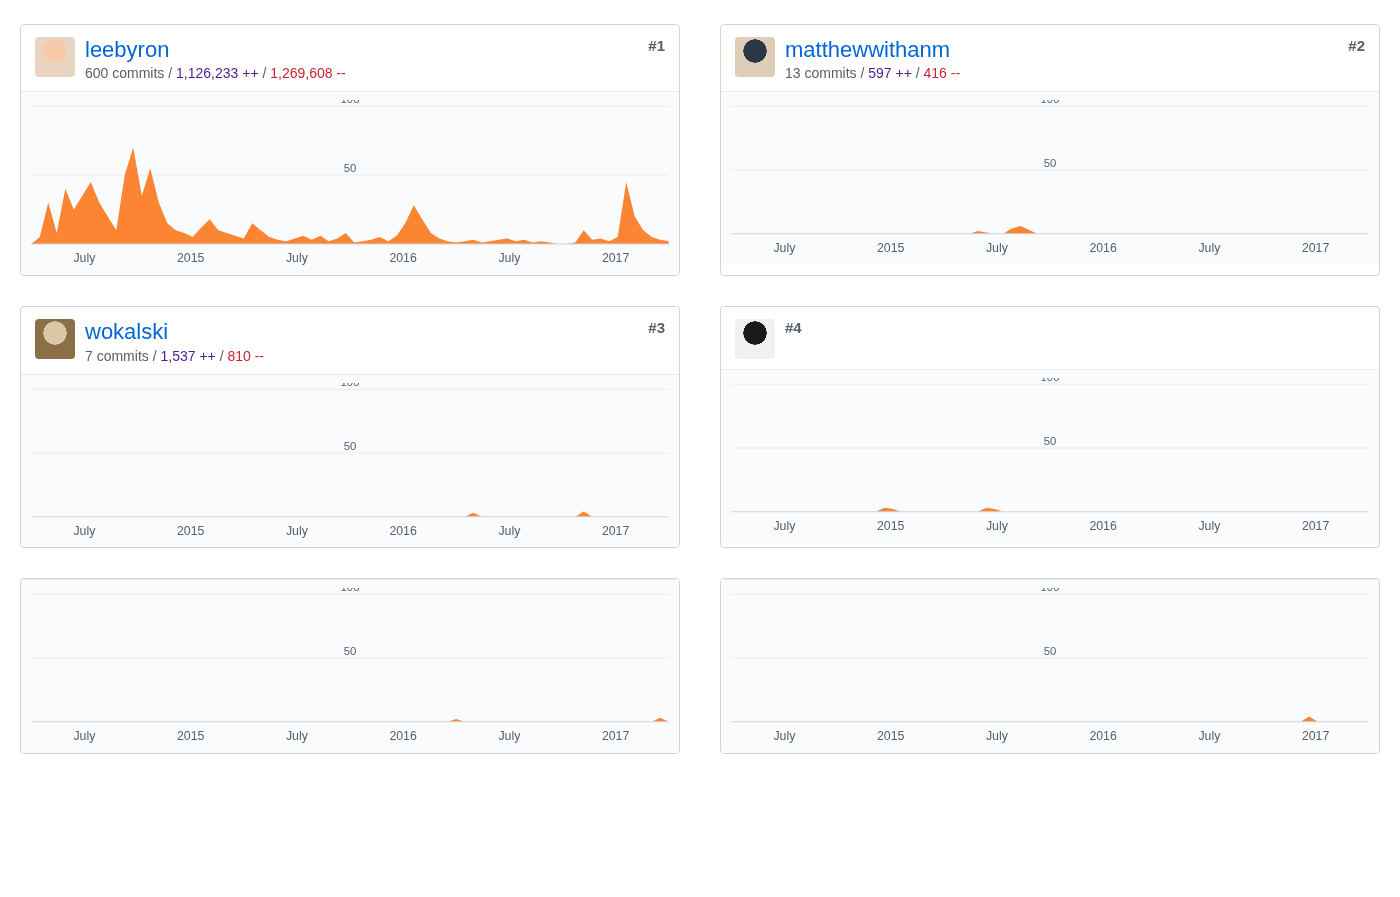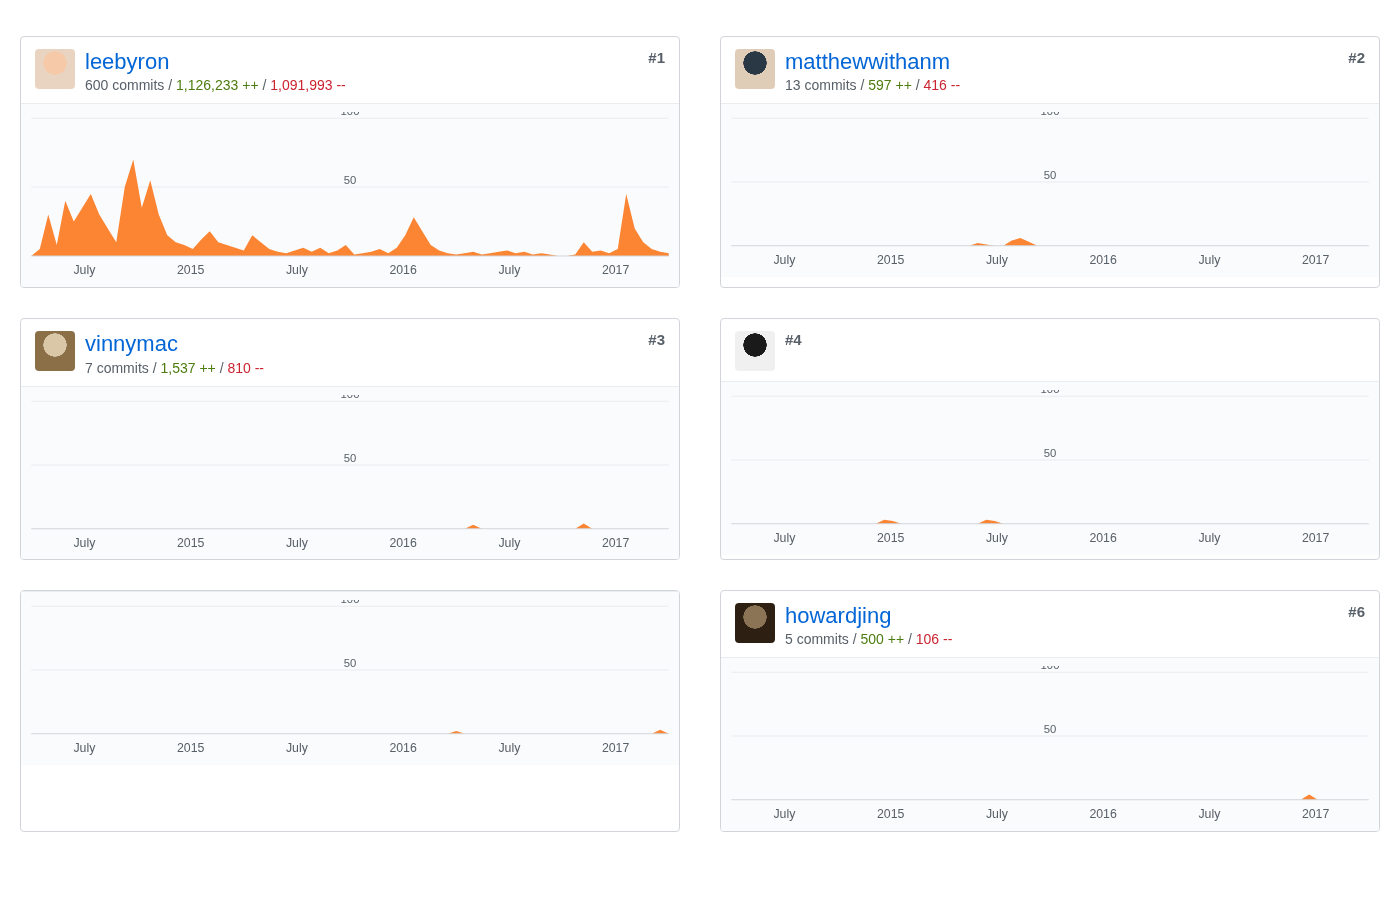--- a/index.html
+++ b/index.html
@@ -7,21 +7,21 @@
     font-family: -apple-system, BlinkMacSystemFont, "Segoe UI", Helvetica, Arial, sans-serif;
     background: #fff;
     padding: 20px;
     color: #24292e;
   }
   .grid {
     display: grid;
     grid-template-columns: 1fr 1fr;
     gap: 30px 40px;
     max-width: 1360px;
-    margin: 16px auto;
+    margin: 4px auto;
   }
   .card {
     border: 1px solid #d1d5da;
     border-radius: 4px;
     overflow: hidden;
   }
   .card-header {
     display: flex;
     align-items: flex-start;
     padding: 12px 14px 10px 14px;
@@ -42,21 +42,21 @@
     font-weight: 400;
     text-decoration: none;
     line-height: 1.2;
   }
   .stats {
     font-size: 14px;
     color: #586069;
     margin-top: 2px;
   }
   .sep { color: #586069; }
-  .additions { color: #4d7c0f; }
+  .additions { color: #4c1d95; }
   .deletions { color: #cb2431; }
   .rank {
     color: #586069;
     font-size: 15px;
     font-weight: 600;
   }
   .chart-area {
     background: #fafbfc;
     border-top: 1px solid #eaecef;
     padding: 8px 0 0 0;
@@ -69,21 +69,21 @@
   .x-tick-label { fill: #586069; font-size: 12px; }
   .area-path { fill: #fb8532; stroke: none; }
 </style>
 </head>
 <body>
 
 <div class="grid" id="grid">
     <div class="card">
       <div class="card-header">
         <div class="avatar" style="background: radial-gradient(circle at 50% 35%, rgb(246, 201, 168) 0%, rgb(246, 201, 168) 35%, rgb(232, 212, 192) 36%, rgb(232, 212, 192) 100%);"></div>
-        <div class="header-text"><a class="username" href="#">leebyron</a><div class="stats"><span>600 commits</span><span class="sep"> / </span><span class="additions">1,126,233 ++</span><span class="sep"> / </span><span class="deletions">1,091,993 --</span></div></div>
+        <div class="header-text"><a class="username" href="#">leebyron</a><div class="stats"><span>600 commits</span><span class="sep"> / </span><span class="additions">1,126,233 ++</span><span class="sep"> / </span><span class="deletions">1,269,608 --</span></div></div>
         <div class="rank">#1</div>
       </div>
       <div class="chart-area">
         <svg class="chart-svg" viewBox="0 0 640 170">
           <line x1="10" x2="630" y1="73" y2="73" class="grid-line"></line>
           <text x="320" y="70" text-anchor="middle" class="y-tick-label">50</text>
           <line x1="10" x2="630" y1="6" y2="6" class="grid-line"></line>
           <text x="320" y="3" text-anchor="middle" class="y-tick-label">100</text>
           <path d="M 10 140 L 10.00 140.00 L 18.27 133.30 L 26.53 99.80 L 34.80 129.28 L 43.07 86.40 L 51.33 106.50 L 59.60 93.10 L 67.87 79.70 L 76.13 99.80 L 84.40 113.20 L 92.67 126.60 L 100.93 73.00 L 109.20 46.20 L 117.47 93.10 L 125.73 66.30 L 134.00 99.80 L 142.27 119.90 L 150.53 126.60 L 158.80 129.28 L 167.07 133.30 L 175.33 123.92 L 183.60 115.88 L 191.87 126.60 L 200.13 129.28 L 208.40 131.96 L 216.67 134.64 L 224.93 119.90 L 233.20 126.60 L 241.47 133.30 L 249.73 135.98 L 258.00 137.32 L 266.27 134.64 L 274.53 131.96 L 282.80 135.98 L 291.07 131.96 L 299.33 137.32 L 307.60 134.64 L 315.87 129.28 L 324.13 138.66 L 332.40 137.32 L 340.67 135.98 L 348.93 133.30 L 357.20 137.32 L 365.47 131.96 L 373.73 119.90 L 382.00 102.48 L 390.27 115.88 L 398.53 129.28 L 406.80 134.64 L 415.07 137.32 L 423.33 138.66 L 431.60 137.32 L 439.87 135.98 L 448.13 138.66 L 456.40 137.32 L 464.67 135.98 L 472.93 134.64 L 481.20 137.32 L 489.47 135.98 L 497.73 138.66 L 506.00 137.32 L 514.27 138.66 L 522.53 140.00 L 530.80 140.00 L 539.07 138.66 L 547.33 126.60 L 555.60 135.98 L 563.87 134.64 L 572.13 137.32 L 580.40 133.30 L 588.67 79.70 L 596.93 113.20 L 605.20 126.60 L 613.47 133.30 L 621.73 135.98 L 630.00 137.32 L 630 140 Z" class="area-path"></path>
           <line x1="10" x2="630" y1="140" y2="140" class="x-axis-line"></line>
@@ -115,21 +115,21 @@
           <text x="268.33333333333337" y="148" text-anchor="middle" class="x-tick-label">July</text>
           <text x="371.6666666666667" y="148" text-anchor="middle" class="x-tick-label">2016</text>
           <text x="475" y="148" text-anchor="middle" class="x-tick-label">July</text>
           <text x="578.3333333333333" y="148" text-anchor="middle" class="x-tick-label">2017</text>
         </svg>
       </div>
     </div>
     <div class="card">
       <div class="card-header">
         <div class="avatar" style="background: radial-gradient(circle at 50% 35%, rgb(217, 199, 168) 0%, rgb(217, 199, 168) 35%, rgb(139, 111, 71) 36%, rgb(139, 111, 71) 100%);"></div>
-        <div class="header-text"><a class="username" href="#">vinnymac</a><div class="stats"><span>7 commits</span><span class="sep"> / </span><span class="additions">1,537 ++</span><span class="sep"> / </span><span class="deletions">810 --</span></div></div>
+        <div class="header-text"><a class="username" href="#">wokalski</a><div class="stats"><span>7 commits</span><span class="sep"> / </span><span class="additions">1,537 ++</span><span class="sep"> / </span><span class="deletions">810 --</span></div></div>
         <div class="rank">#3</div>
       </div>
       <div class="chart-area">
         <svg class="chart-svg" viewBox="0 0 640 160">
           <line x1="10" x2="630" y1="68" y2="68" class="grid-line"></line>
           <text x="320" y="65" text-anchor="middle" class="y-tick-label">50</text>
           <line x1="10" x2="630" y1="6" y2="6" class="grid-line"></line>
           <text x="320" y="3" text-anchor="middle" class="y-tick-label">100</text>
           <path d="M 10 130 L 10.00 130.00 L 18.27 130.00 L 26.53 130.00 L 34.80 130.00 L 43.07 130.00 L 51.33 130.00 L 59.60 130.00 L 67.87 130.00 L 76.13 130.00 L 84.40 130.00 L 92.67 130.00 L 100.93 130.00 L 109.20 130.00 L 117.47 130.00 L 125.73 130.00 L 134.00 130.00 L 142.27 130.00 L 150.53 130.00 L 158.80 130.00 L 167.07 130.00 L 175.33 130.00 L 183.60 130.00 L 191.87 130.00 L 200.13 130.00 L 208.40 130.00 L 216.67 130.00 L 224.93 130.00 L 233.20 130.00 L 241.47 130.00 L 249.73 130.00 L 258.00 130.00 L 266.27 130.00 L 274.53 130.00 L 282.80 130.00 L 291.07 130.00 L 299.33 130.00 L 307.60 130.00 L 315.87 130.00 L 324.13 130.00 L 332.40 130.00 L 340.67 130.00 L 348.93 130.00 L 357.20 130.00 L 365.47 130.00 L 373.73 130.00 L 382.00 130.00 L 390.27 130.00 L 398.53 130.00 L 406.80 130.00 L 415.07 130.00 L 423.33 130.00 L 431.60 130.00 L 439.87 126.28 L 448.13 130.00 L 456.40 130.00 L 464.67 130.00 L 472.93 130.00 L 481.20 130.00 L 489.47 130.00 L 497.73 130.00 L 506.00 130.00 L 514.27 130.00 L 522.53 130.00 L 530.80 130.00 L 539.07 130.00 L 547.33 125.04 L 555.60 130.00 L 563.87 130.00 L 572.13 130.00 L 580.40 130.00 L 588.67 130.00 L 596.93 130.00 L 605.20 130.00 L 613.47 130.00 L 621.73 130.00 L 630.00 130.00 L 630 130 Z" class="area-path"></path>
           <line x1="10" x2="630" y1="130" y2="130" class="x-axis-line"></line>
@@ -176,25 +176,20 @@
           <text x="61.666666666666664" y="148" text-anchor="middle" class="x-tick-label">July</text>
           <text x="165" y="148" text-anchor="middle" class="x-tick-label">2015</text>
           <text x="268.33333333333337" y="148" text-anchor="middle" class="x-tick-label">July</text>
           <text x="371.6666666666667" y="148" text-anchor="middle" class="x-tick-label">2016</text>
           <text x="475" y="148" text-anchor="middle" class="x-tick-label">July</text>
           <text x="578.3333333333333" y="148" text-anchor="middle" class="x-tick-label">2017</text>
         </svg>
       </div>
     </div>
     <div class="card">
-      <div class="card-header">
-        <div class="avatar" style="background: radial-gradient(circle at 50% 35%, rgb(139, 115, 85) 0%, rgb(139, 115, 85) 35%, rgb(45, 31, 18) 36%, rgb(45, 31, 18) 100%);"></div>
-        <div class="header-text"><a class="username" href="#">howardjing</a><div class="stats"><span>5 commits</span><span class="sep"> / </span><span class="additions">500 ++</span><span class="sep"> / </span><span class="deletions">106 --</span></div></div>
-        <div class="rank">#6</div>
-      </div>
       <div class="chart-area">
         <svg class="chart-svg" viewBox="0 0 640 160">
           <line x1="10" x2="630" y1="68" y2="68" class="grid-line"></line>
           <text x="320" y="65" text-anchor="middle" class="y-tick-label">50</text>
           <line x1="10" x2="630" y1="6" y2="6" class="grid-line"></line>
           <text x="320" y="3" text-anchor="middle" class="y-tick-label">100</text>
           <path d="M 10 130 L 10.00 130.00 L 18.27 130.00 L 26.53 130.00 L 34.80 130.00 L 43.07 130.00 L 51.33 130.00 L 59.60 130.00 L 67.87 130.00 L 76.13 130.00 L 84.40 130.00 L 92.67 130.00 L 100.93 130.00 L 109.20 130.00 L 117.47 130.00 L 125.73 130.00 L 134.00 130.00 L 142.27 130.00 L 150.53 130.00 L 158.80 130.00 L 167.07 130.00 L 175.33 130.00 L 183.60 130.00 L 191.87 130.00 L 200.13 130.00 L 208.40 130.00 L 216.67 130.00 L 224.93 130.00 L 233.20 130.00 L 241.47 130.00 L 249.73 130.00 L 258.00 130.00 L 266.27 130.00 L 274.53 130.00 L 282.80 130.00 L 291.07 130.00 L 299.33 130.00 L 307.60 130.00 L 315.87 130.00 L 324.13 130.00 L 332.40 130.00 L 340.67 130.00 L 348.93 130.00 L 357.20 130.00 L 365.47 130.00 L 373.73 130.00 L 382.00 130.00 L 390.27 130.00 L 398.53 130.00 L 406.80 130.00 L 415.07 130.00 L 423.33 130.00 L 431.60 130.00 L 439.87 130.00 L 448.13 130.00 L 456.40 130.00 L 464.67 130.00 L 472.93 130.00 L 481.20 130.00 L 489.47 130.00 L 497.73 130.00 L 506.00 130.00 L 514.27 130.00 L 522.53 130.00 L 530.80 130.00 L 539.07 130.00 L 547.33 130.00 L 555.60 130.00 L 563.87 130.00 L 572.13 125.04 L 580.40 130.00 L 588.67 130.00 L 596.93 130.00 L 605.20 130.00 L 613.47 130.00 L 621.73 130.00 L 630.00 130.00 L 630 130 Z" class="area-path"></path>
           <line x1="10" x2="630" y1="130" y2="130" class="x-axis-line"></line>
           <text x="61.666666666666664" y="148" text-anchor="middle" class="x-tick-label">July</text>
           <text x="165" y="148" text-anchor="middle" class="x-tick-label">2015</text>

